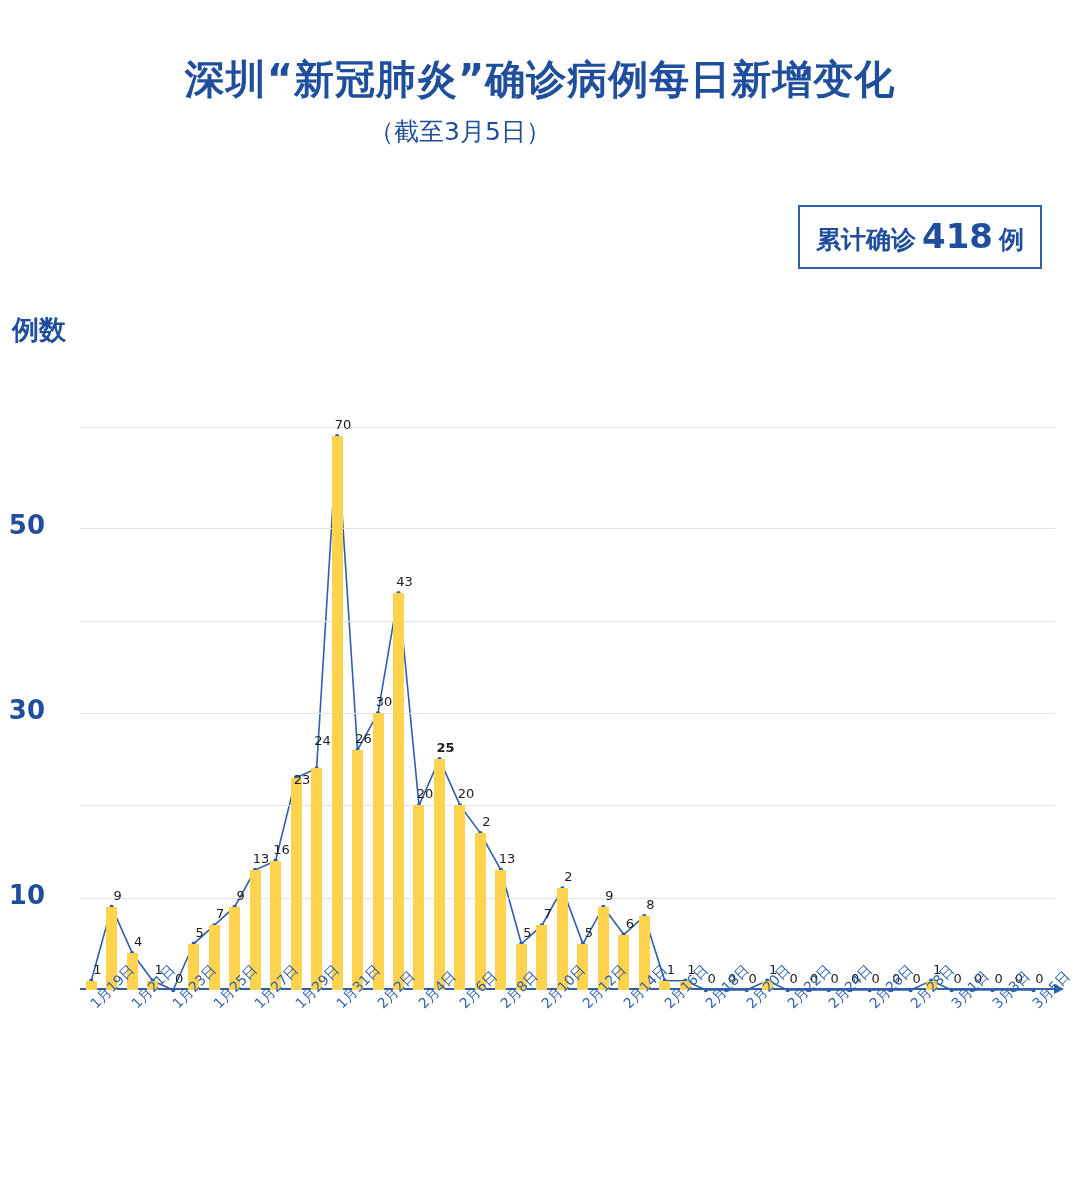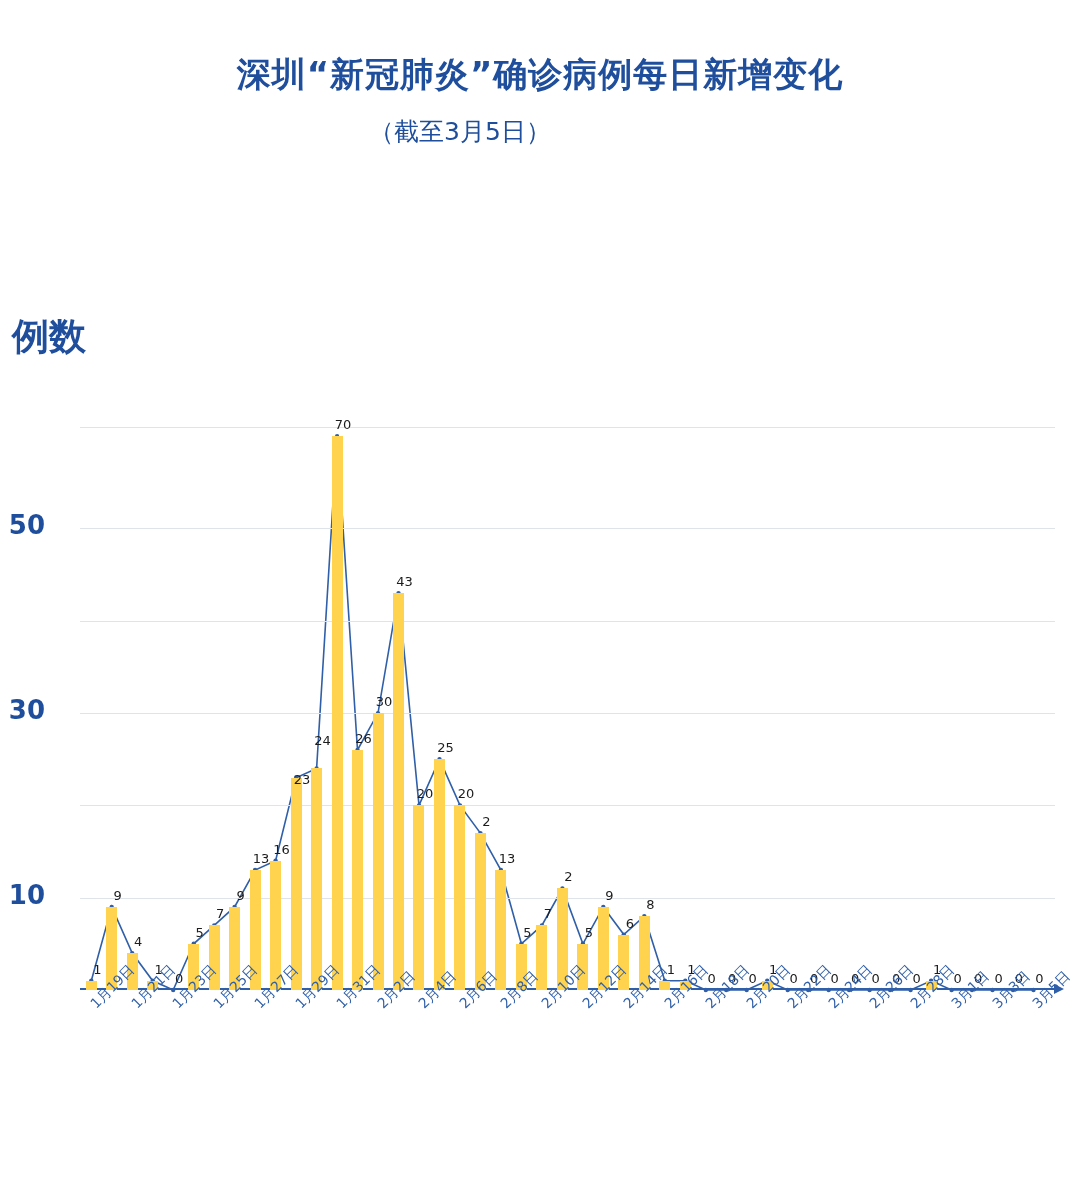--- a/index.html
+++ b/index.html
@@ -19,21 +19,21 @@
     position: relative;
     width: 1080px;
     height: 1184px;
   }
   .title {
     position: absolute;
     top: 52px;
     left: 0;
     width: 1080px;
     text-align: center;
-    font-size: 34px;
+    font-size: 40px;
     font-weight: bold;
     letter-spacing: 1px;
     color: #1f4e9c;
     font-family: "DejaVu Sans", sans-serif;
   }
   .subtitle {
     position: absolute;
     top: 115px;
     left: 0;
     width: 920px;
@@ -67,21 +67,21 @@
   }
   .total-box .unit {
     font-size: 25px;
     color: #1f4e9c;
     font-weight: bold;
   }
   .y-axis-title {
     position: absolute;
     top: 312px;
     left: 12px;
-    font-size: 37px;
+    font-size: 27px;
     color: #1f4e9c;
     font-weight: bold;
     font-family: "DejaVu Sans", sans-serif;
   }
   .chart-area {
     position: absolute;
     left: 0;
     top: 360px;
     width: 1080px;
     height: 660px;
@@ -190,20 +190,25 @@
   }
 </style>
 </head>
 <body>
 
 <div class="page">
 
   <div class="title">深圳“新冠肺炎”确诊病例每日新增变化</div>
   <div class="subtitle">（截至3月5日）</div>
 
+  <div class="total-box">
+    <span class="label">累计确诊</span>
+    <span class="value">418</span>
+    <span class="unit">例</span>
+  </div>
 
   <div class="y-axis-title">例数</div>
 
   <div class="chart-area">
     <div class="plot" id="plot">
       <svg class="line-layer" id="line-layer">
           <path d="M11.3 590.8 L31.7 516.9 L52.2 563.1 L72.7 590.8 L93.2 600.0 L113.7 553.8 L134.2 535.4 L154.6 516.9 L175.1 480.0 L195.6 470.8 L216.1 387.7 L236.6 378.5 L257.1 46.2 L277.5 360.0 L298.0 323.1 L318.5 203.1 L339.0 415.4 L359.5 369.2 L380.0 415.4 L400.4 443.1 L420.9 480.0 L441.4 553.8 L461.9 535.4 L482.4 498.5 L502.9 553.8 L523.3 516.9 L543.8 544.6 L564.3 526.2 L584.8 590.8 L605.3 590.8 L625.8 600.0 L646.2 600.0 L666.7 600.0 L687.2 590.8 L707.7 600.0 L728.2 600.0 L748.7 600.0 L769.1 600.0 L789.6 600.0 L810.1 600.0 L830.6 600.0 L851.1 590.8 L871.6 600.0 L892.0 600.0 L912.5 600.0 L933.0 600.0 L953.5 600.0" fill="none" stroke="#2f5fa8" stroke-width="1.6"></path>
           <circle cx="11.3" cy="590.8" r="2.2" fill="#2f5fa8"></circle>
           <circle cx="31.7" cy="516.9" r="2.2" fill="#2f5fa8"></circle>
           <circle cx="52.2" cy="563.1" r="2.2" fill="#2f5fa8"></circle>
@@ -290,21 +295,21 @@
         <div class="bar-label" style="left: 257.064px; top: 27.1538px;">70</div>
         <div class="bar" style="left: 272.047px; height: 240px;"></div>
         <div class="bar-label" style="left: 277.547px; top: 341px;">26</div>
         <div class="bar" style="left: 292.53px; height: 276.923px;"></div>
         <div class="bar-label" style="left: 298.03px; top: 304.077px;">30</div>
         <div class="bar" style="left: 313.014px; height: 396.923px;"></div>
         <div class="bar-label" style="left: 318.514px; top: 184.077px;">43</div>
         <div class="bar" style="left: 333.497px; height: 184.615px;"></div>
         <div class="bar-label" style="left: 338.997px; top: 396.385px;">20</div>
         <div class="bar" style="left: 353.98px; height: 230.769px;"></div>
-        <div class="bar-label" style="left: 359.48px; top: 350.231px;">25</div>
+        <div class="bar-label" style="left: 359.48px; top: 350.231px; font-weight: bold;">25</div>
         <div class="bar" style="left: 374.463px; height: 184.615px;"></div>
         <div class="bar-label" style="left: 379.963px; top: 396.385px;">20</div>
         <div class="bar" style="left: 394.946px; height: 156.923px;"></div>
         <div class="bar-label" style="left: 400.446px; top: 424.077px;">2</div>
         <div class="bar" style="left: 415.43px; height: 120px;"></div>
         <div class="bar-label" style="left: 420.93px; top: 461px;">13</div>
         <div class="bar" style="left: 435.913px; height: 46.1538px;"></div>
         <div class="bar-label" style="left: 441.413px; top: 534.846px;">5</div>
         <div class="bar" style="left: 456.396px; height: 64.6154px;"></div>
         <div class="bar-label" style="left: 461.896px; top: 516.385px;">7</div>

